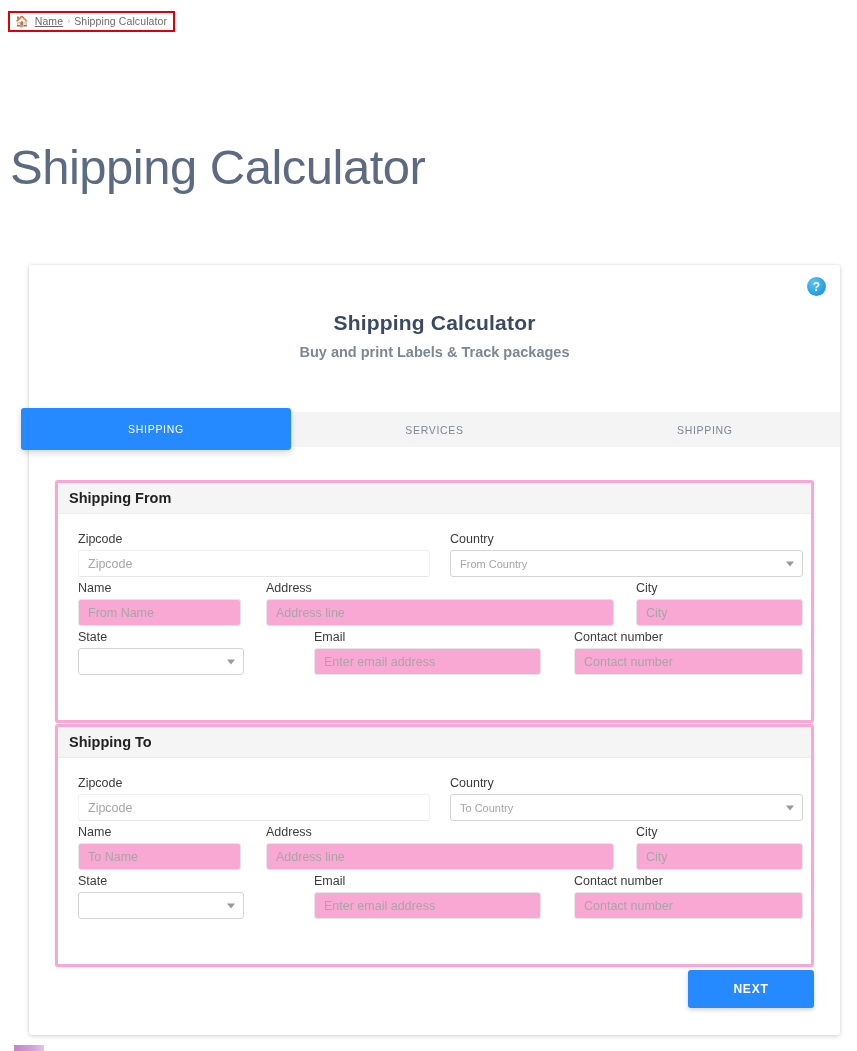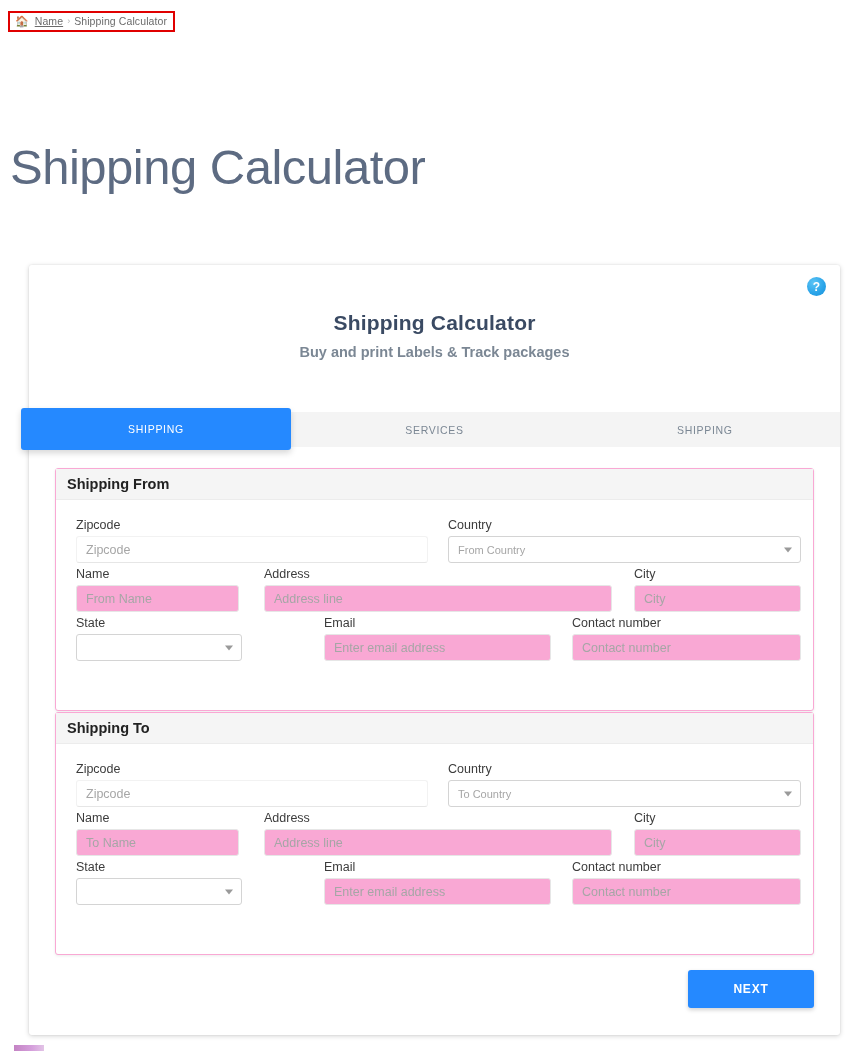--- a/index.html
+++ b/index.html
@@ -106,23 +106,24 @@
     z-index: 3;
   }
   .tabs-spacer { flex: 1; }
 
   
   .panel {
     position: absolute;
     left: 26px;
     width: 759px;
     background: #ffffff;
-    border: 1px solid #f9a8d4;
+    border: 3px solid #f9a8d4;
     border-radius: 3px;
     box-shadow: 0 1px 3px rgba(0,0,0,0.08);
+    margin-top: 12px;
   }
   #panel-from { top: 203px; height: 243px; }
   #panel-to   { top: 447px; height: 243px; }
 
   .panel-head {
     height: 31px;
     background: #f5f5f5;
     border-bottom: 1px solid #ececec;
     display: flex; align-items: center;
     padding-left: 11px;
@@ -197,21 +198,21 @@
   .r1 { top: 18px; }
   .r2 { top: 67px; }
   .r3 { top: 116px; }
 
   .c-zip     { left: 20px;  width: 352px; }
   .c-country { left: 392px; width: 353px; }
   .c-name    { left: 20px;  width: 163px; }
   .c-address { left: 208px; width: 348px; }
   .c-city    { left: 578px; width: 167px; }
   .c-state   { left: 20px;  width: 166px; }
-  .c-email   { left: 268px; width: 227px; }
+  .c-email   { left: 256px; width: 227px; }
   .c-contact { left: 516px; width: 229px; }
 
   
   .next-btn {
     position: absolute;
     right: 26px; top: 705px;
     width: 126px; height: 38px;
     background: #2589ff;
     color: #ffffff;
     border: none;

